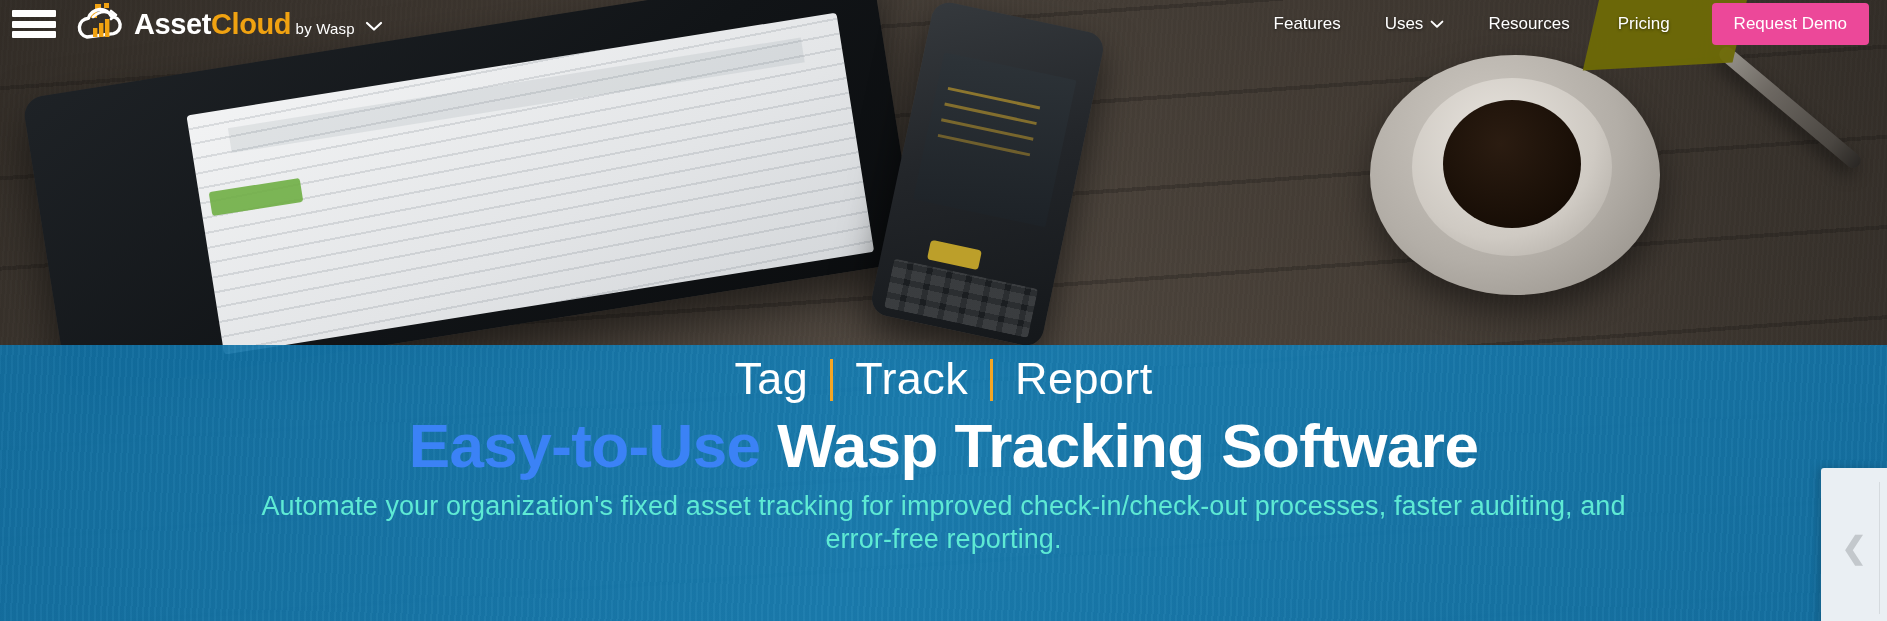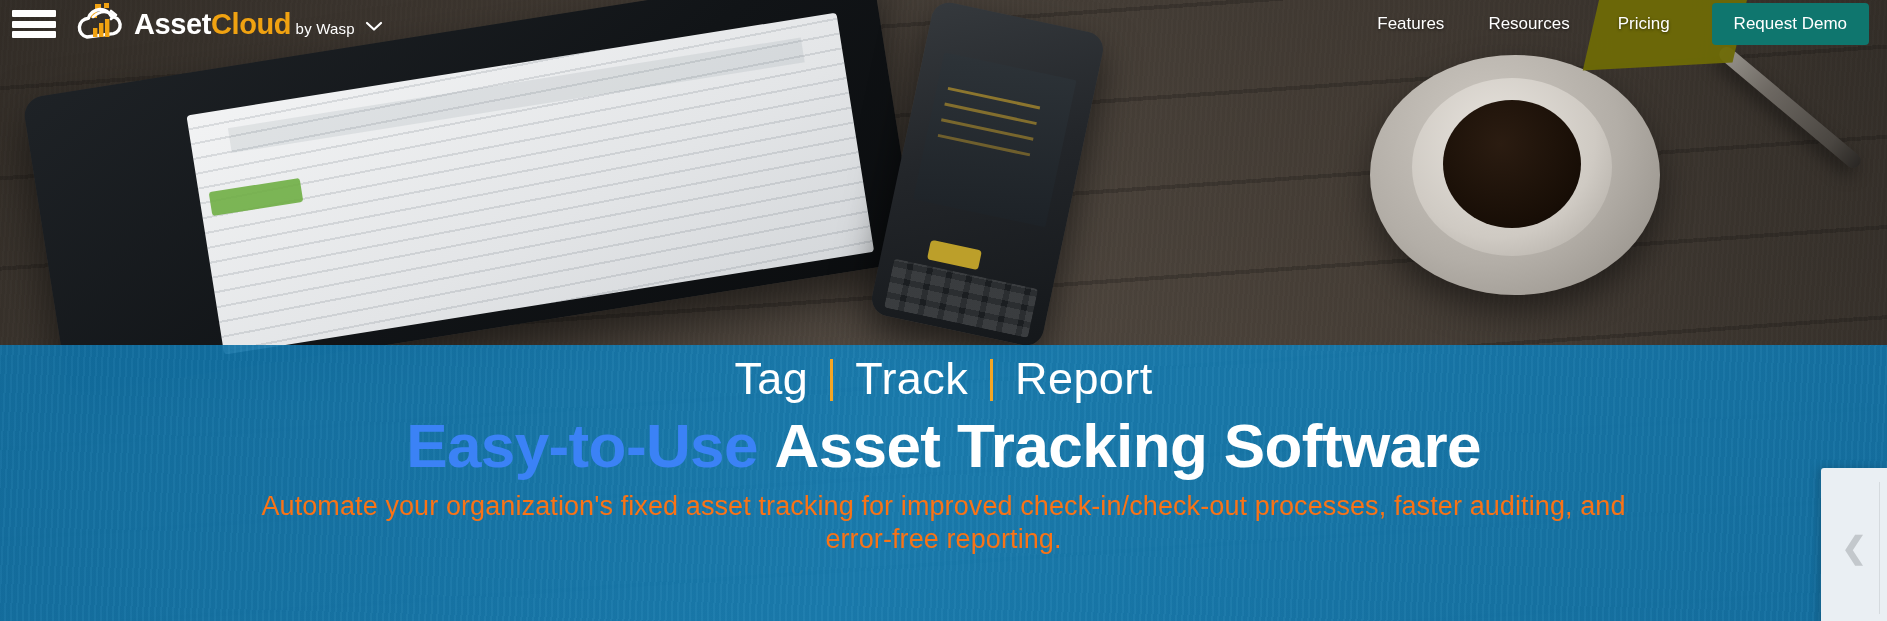--- a/index.html
+++ b/index.html
@@ -233,21 +233,21 @@
     left: 18px; right: 18px; bottom: 8px;
     height: 4px;
     background: #f5a623;
   }
   .nav-caret { margin-left: 7px; font-size: 13px; }
 
   .nav-item.pricing { padding: 0 30px 0 26px; }
 
   .demo-btn {
     margin: 0 18px 0 12px;
-    background: #0f766e;
+    background: #ec4899;
     color: #ffffff;
     font-size: 17px;
     border: none;
     border-radius: 4px;
     padding: 11px 22px;
     cursor: pointer;
     white-space: nowrap;
     font-family: "Liberation Sans", sans-serif;
   }
 
@@ -298,21 +298,21 @@
     color: #ffffff;
     line-height: 1.08;
     margin-top: 8px;
     letter-spacing: -0.6px;
   }
   .headline .accent { color: #3b82f6; }
 
   .subhead {
     font-size: 27px;
     font-weight: 300;
-    color: #f97316;
+    color: #5eead4;
     line-height: 1.22;
     margin: 10px auto 0;
     max-width: 1420px;
     letter-spacing: .1px;
   }
 
   
   .slideout {
     position: absolute;
     right: 0;
@@ -403,39 +403,47 @@
 
     <div class="nav-links">
 
 
       <a class="nav-item">
         <span>Features</span>
       </a>
 
 
 
+      <a class="nav-item">
+        <span>Uses</span>
+        <span class="nav-caret">
+          <svg width="14" height="9" viewBox="0 0 14 9" aria-hidden="true">
+            <path d="M1.6 1.6 L7 6.8 L12.4 1.6" fill="none" stroke="#ffffff" stroke-width="1.9" stroke-linecap="round" stroke-linejoin="round"></path>
+          </svg>
+        </span>
+      </a>
 
       <a class="nav-item">
         <span>Resources</span>
       </a>
 
       <a class="nav-item pricing">
         <span>Pricing</span>
       </a>
 
       <button class="demo-btn">Request Demo</button>
     </div>
   </nav>
 
   <section class="hero">
     <div class="hero-inner">
 
       <div class="tagline"><span>Tag</span><span class="sep"></span><span>Track</span><span class="sep"></span><span>Report</span></div>
 
-      <h1 class="headline"><span class="accent">Easy-to-Use</span><span>&nbsp;</span><span>Asset Tracking Software</span></h1>
+      <h1 class="headline"><span class="accent">Easy-to-Use</span><span>&nbsp;</span><span>Wasp Tracking Software</span></h1>
 
       <p class="subhead">Automate your organization's fixed asset tracking for improved check-in/check-out processes, faster auditing, and error-free reporting.</p>
     </div>
   </section>
 
   <div class="slideout">
     <span class="slideout-chevron">❮</span>
     <span class="slideout-rail"></span>
   </div>
 

